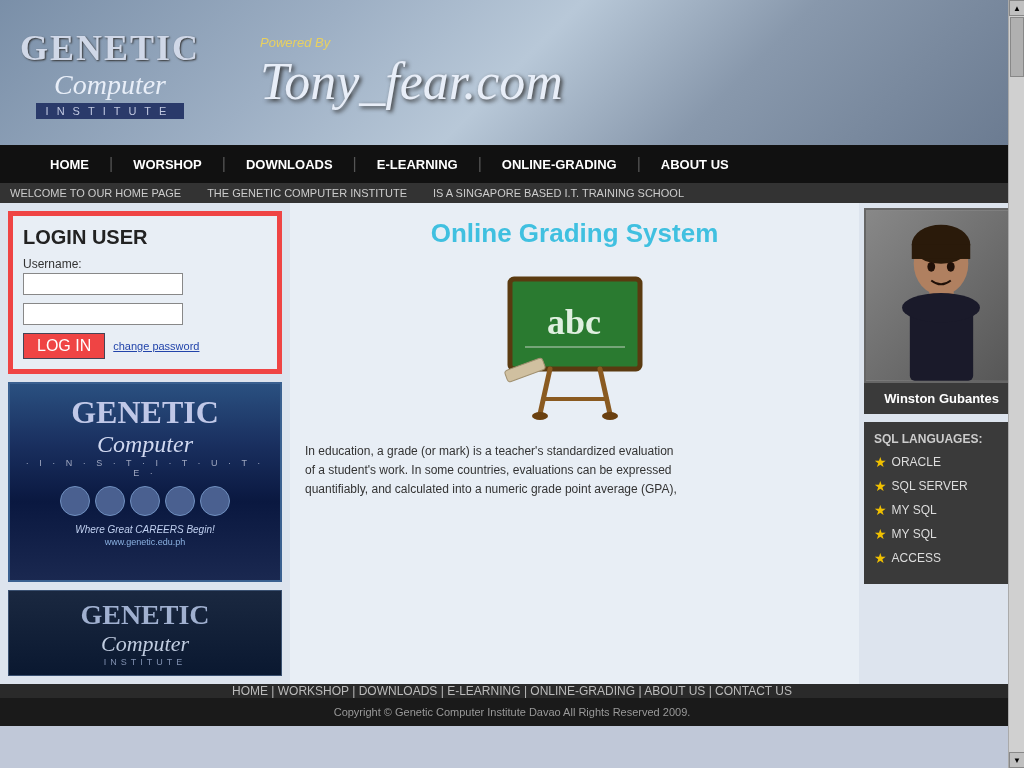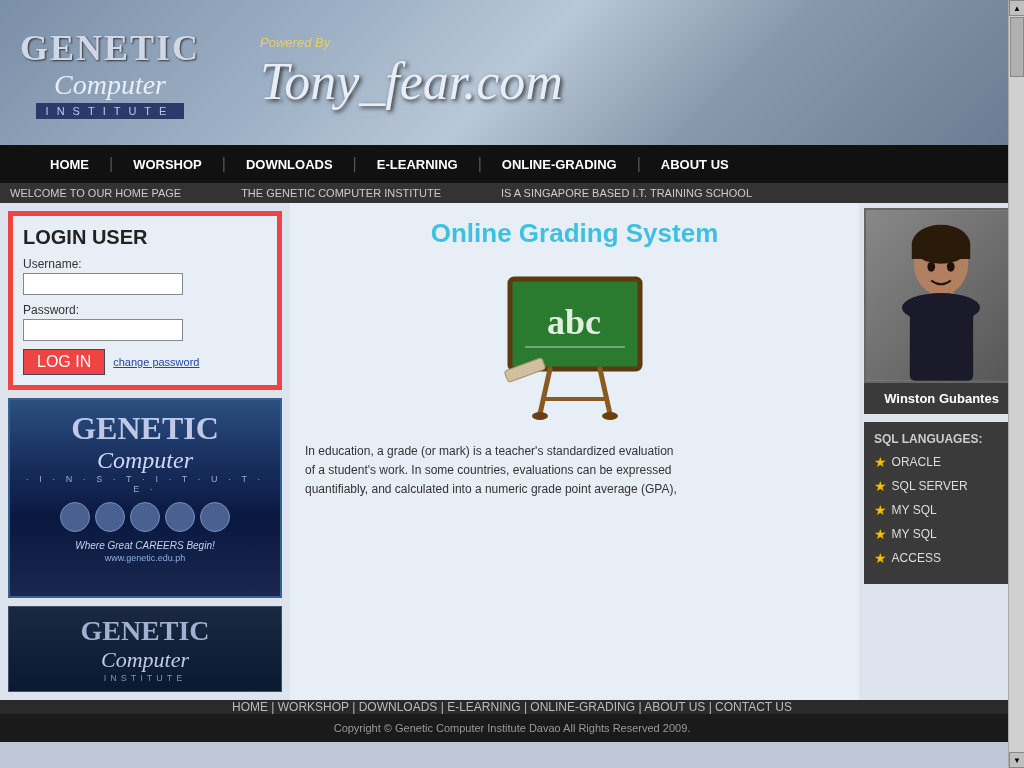--- a/index.html
+++ b/index.html
@@ -81,21 +81,21 @@
       font-size: 16px;
     }
 
     
     #ticker {
       background: #333;
       color: #ccc;
       font-size: 11px;
       padding: 4px 10px;
       display: flex;
-      gap: 60px;
+      gap: 26px;
     }
 
     
     #main {
       background: #e8eef5;
       display: flex;
       min-height: 460px;
     }
 
     
@@ -382,21 +382,20 @@
   <span>IS A SINGAPORE BASED I.T. TRAINING SCHOOL</span>
 </div>
 
 <div id="main">
 
   <div id="left-sidebar">
     <div id="login-box">
       <div class="login-title">LOGIN USER</div>
       <label class="login-label">Username:</label>
       <input class="login-input" type="text" style="">
-      <label class="login-label">Password:</label>
       <input class="login-input" type="password" style="">
       <div style="display:flex; align-items:center; margin-top:4px;">
         <button class="login-btn">LOG IN</button>
         <span class="change-password">change password</span>
       </div>
     </div>
 
     <div id="sidebar-banner">
       <div class="banner-genetic">GENETIC</div>
       <div class="banner-computer">Computer</div>

